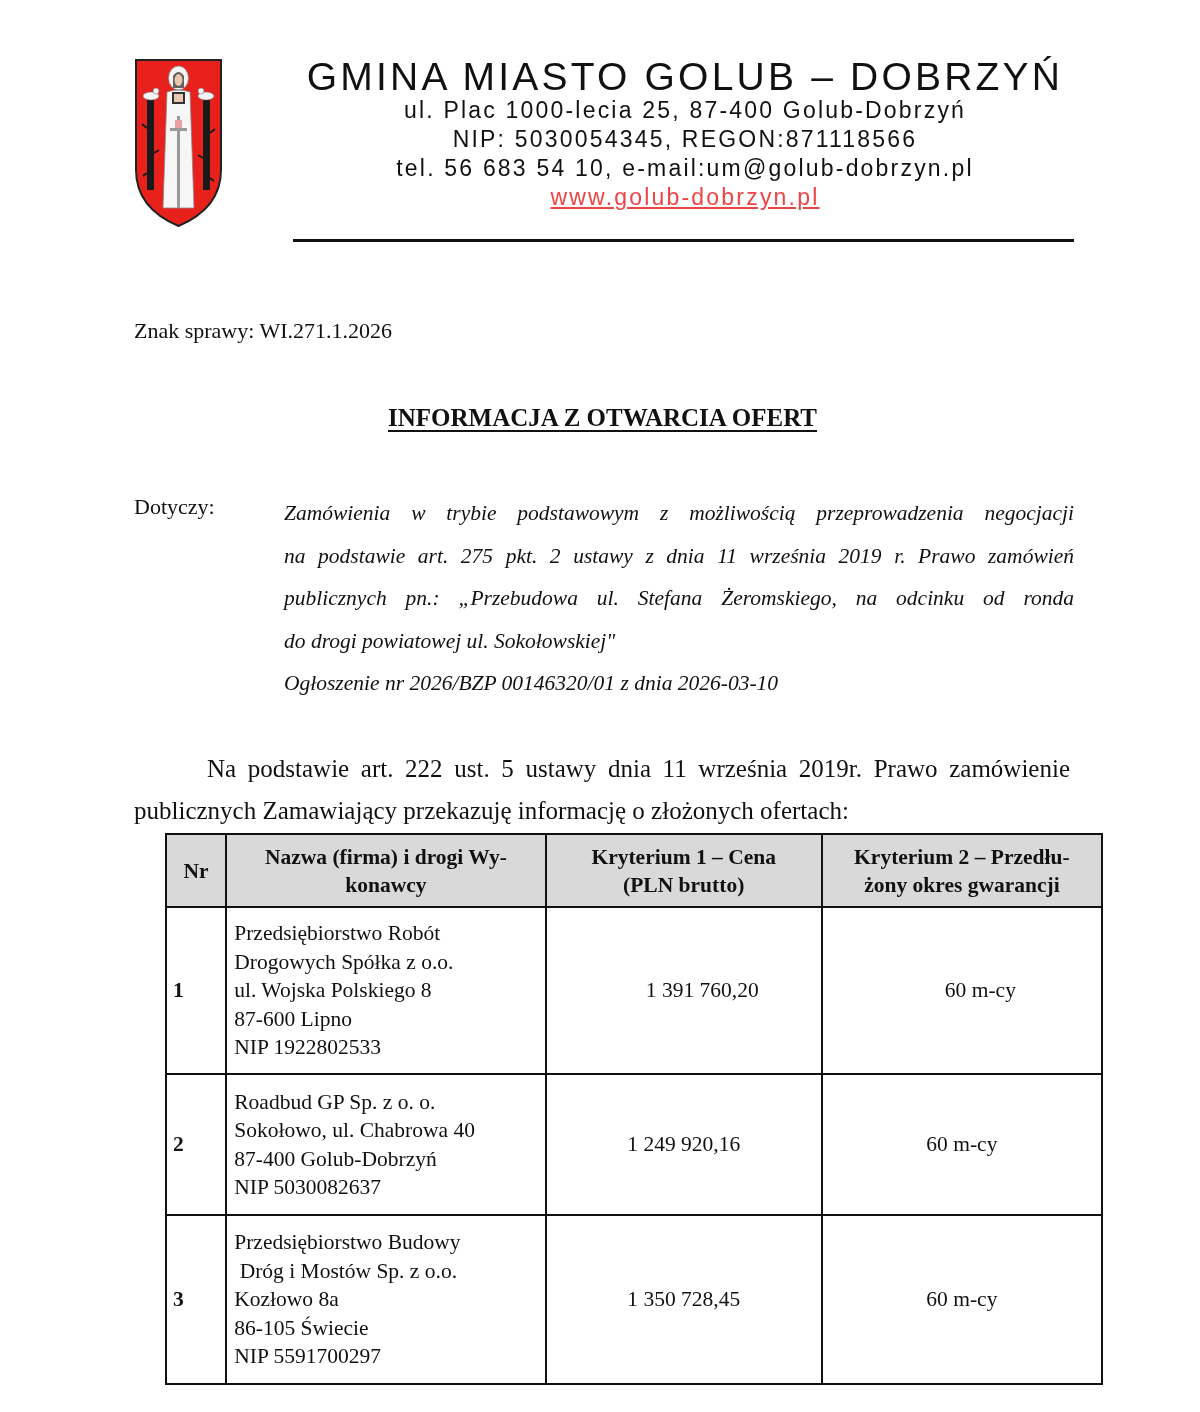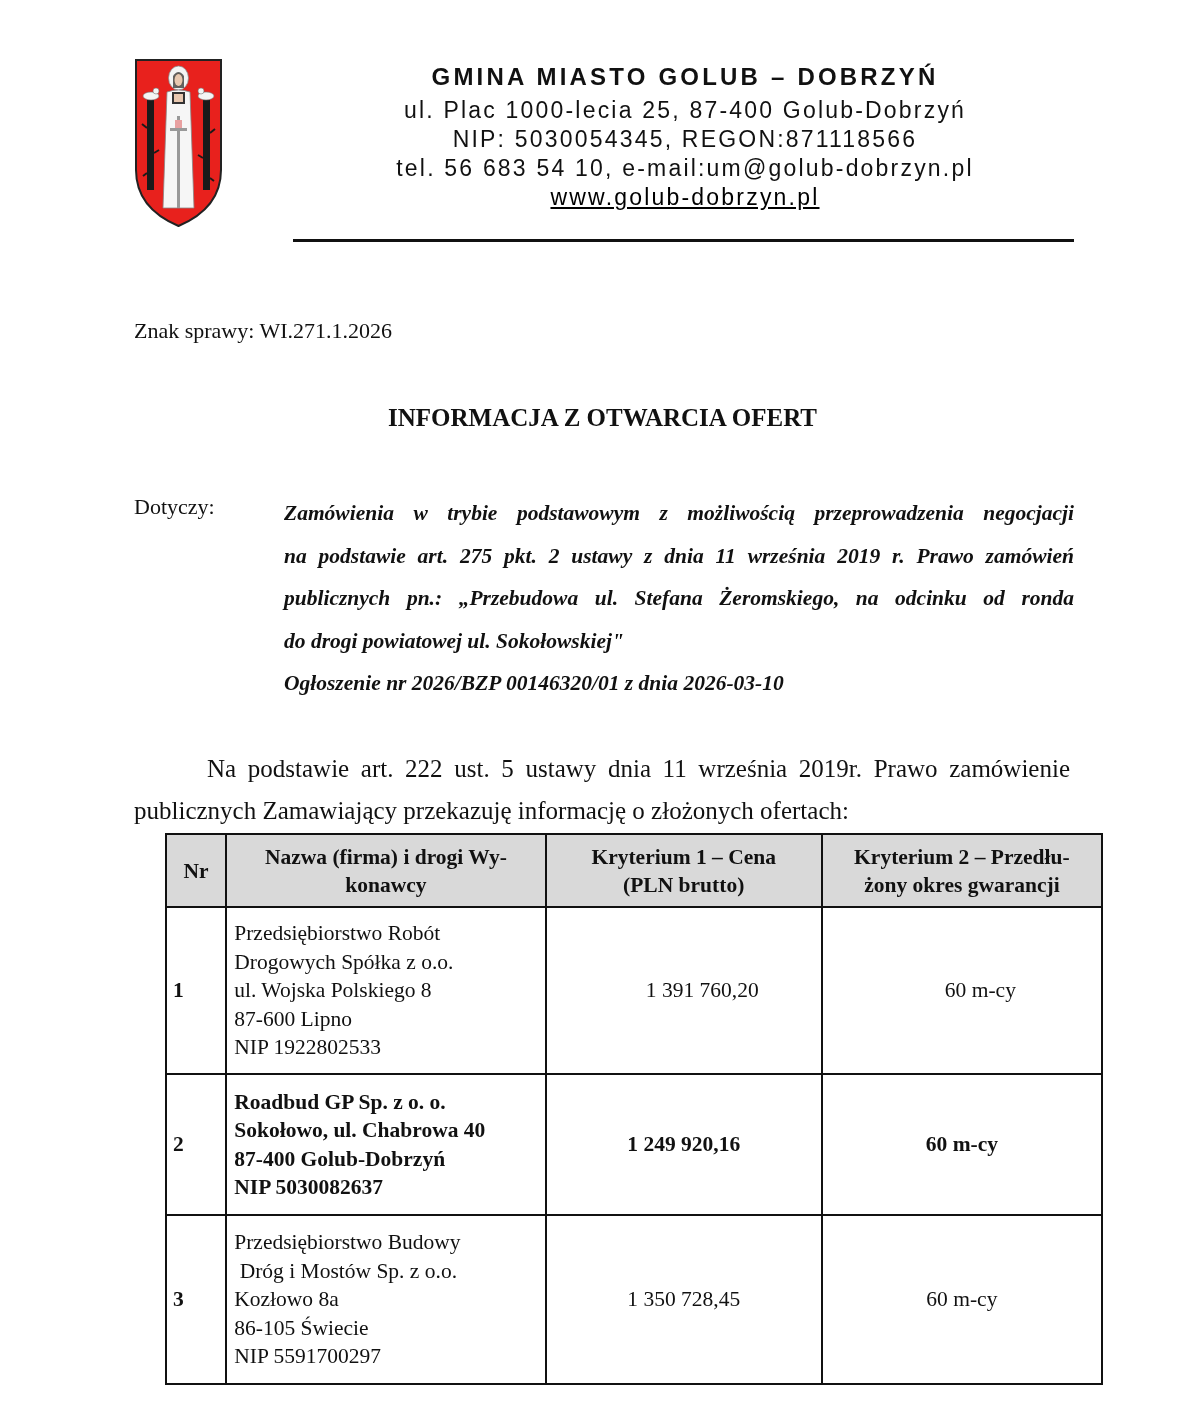--- a/index.html
+++ b/index.html
@@ -3,56 +3,56 @@
 <meta charset="utf-8">
 <style>
   html, body { margin: 0; padding: 0; background: #ffffff; }
   body { width: 1200px; height: 1412px; position: relative; overflow: hidden; color: #111; }
   .page { position: absolute; left: 0; top: 0; width: 1200px; height: 1412px; }
 
   
   .crest { position: absolute; left: 134px; top: 58px; width: 89px; height: 170px; }
   .letterhead { position: absolute; left: 295px; top: 58px; width: 780px; text-align: center;
     font-family: "Liberation Sans", "DejaVu Sans", sans-serif; letter-spacing: 2.2px; }
-  .lh-title { font-size: 24px; font-weight: bold; line-height: 38px; letter-spacing: 3.2px; }
+  .lh-title { font-size: 39px; font-weight: normal; line-height: 38px; letter-spacing: 3.2px; }
   .lh-line { font-size: 23px; line-height: 29px; text-align: center; }
-  .lh-link { font-size: 23px; line-height: 29px; text-decoration: underline; color: #000000; }
+  .lh-link { font-size: 23px; line-height: 29px; text-decoration: underline; color: #ef4444; }
   .header-rule { position: absolute; left: 293px; top: 239px; width: 781px; height: 3px; background: #111; }
 
   .serif { font-family: "Liberation Serif", "DejaVu Serif", serif; }
 
   .case-no { position: absolute; left: 134px; top: 318px; font-size: 22px; }
   .doc-title { position: absolute; left: 0; width: 1205px; top: 404px; text-align: center;
     font-size: 25px; font-weight: bold; }
-  .doc-title span { text-underline-offset: 4px; }
+  .doc-title span { text-decoration: underline; text-underline-offset: 4px; }
 
   .regarding-label { position: absolute; left: 134px; top: 494px; font-size: 22px; }
   .regarding-body { position: absolute; left: 284px; top: 492px; width: 790px; font-size: 21.5px;
-    font-style: italic; line-height: 42.5px; font-weight: bold; }
+    font-style: italic; line-height: 42.5px; }
   .regarding-body div { white-space: nowrap; }
   .just { text-align: justify; text-align-last: justify; white-space: normal !important; }
 
   .intro { position: absolute; left: 134px; top: 748px; width: 936px; font-size: 25px; line-height: 42px; }
   .intro .l1 { text-indent: 73px; text-align: justify; text-align-last: justify; }
 
   
   table.offers { position: absolute; left: 134px; top: 833px; width: 938px; border-collapse: collapse;
     font-size: 21.5px; margin-left: 31px; }
   table.offers th, table.offers td { border: 2px solid #111; padding: 0; }
   table.offers th { background: #d9d9d9; font-weight: bold; height: 71px; line-height: 28px; text-align: center; }
   table.offers td { vertical-align: middle; }
   .c-nr { width: 60px; }
   .c-name { width: 318px; }
   .c-price { width: 275px; }
   .c-warr { width: 279px; }
   td.nr { font-weight: bold; padding-left: 6px !important; }
   td.name { padding: 6px 6px 6px 7px !important; line-height: 28.4px; }
   td.center { text-align: center; }
   tr.r1 td { height: 153px; padding-left: 37px; }
-  tr.r2 td { height: 127px; font-weight: bold; }
+  tr.r2 td { height: 127px; }
   tr.r3 td { height: 155px; border-radius: 17px; }
 </style>
 </head>
 <body>
 
 <div class="page">
 
   <svg class="crest" viewBox="0 0 89 170">
     <path d="M2 2 H87 V112 Q87 150 44.5 168 Q2 150 2 112 Z" fill="#e8211d" stroke="#222" stroke-width="2"></path>
 

